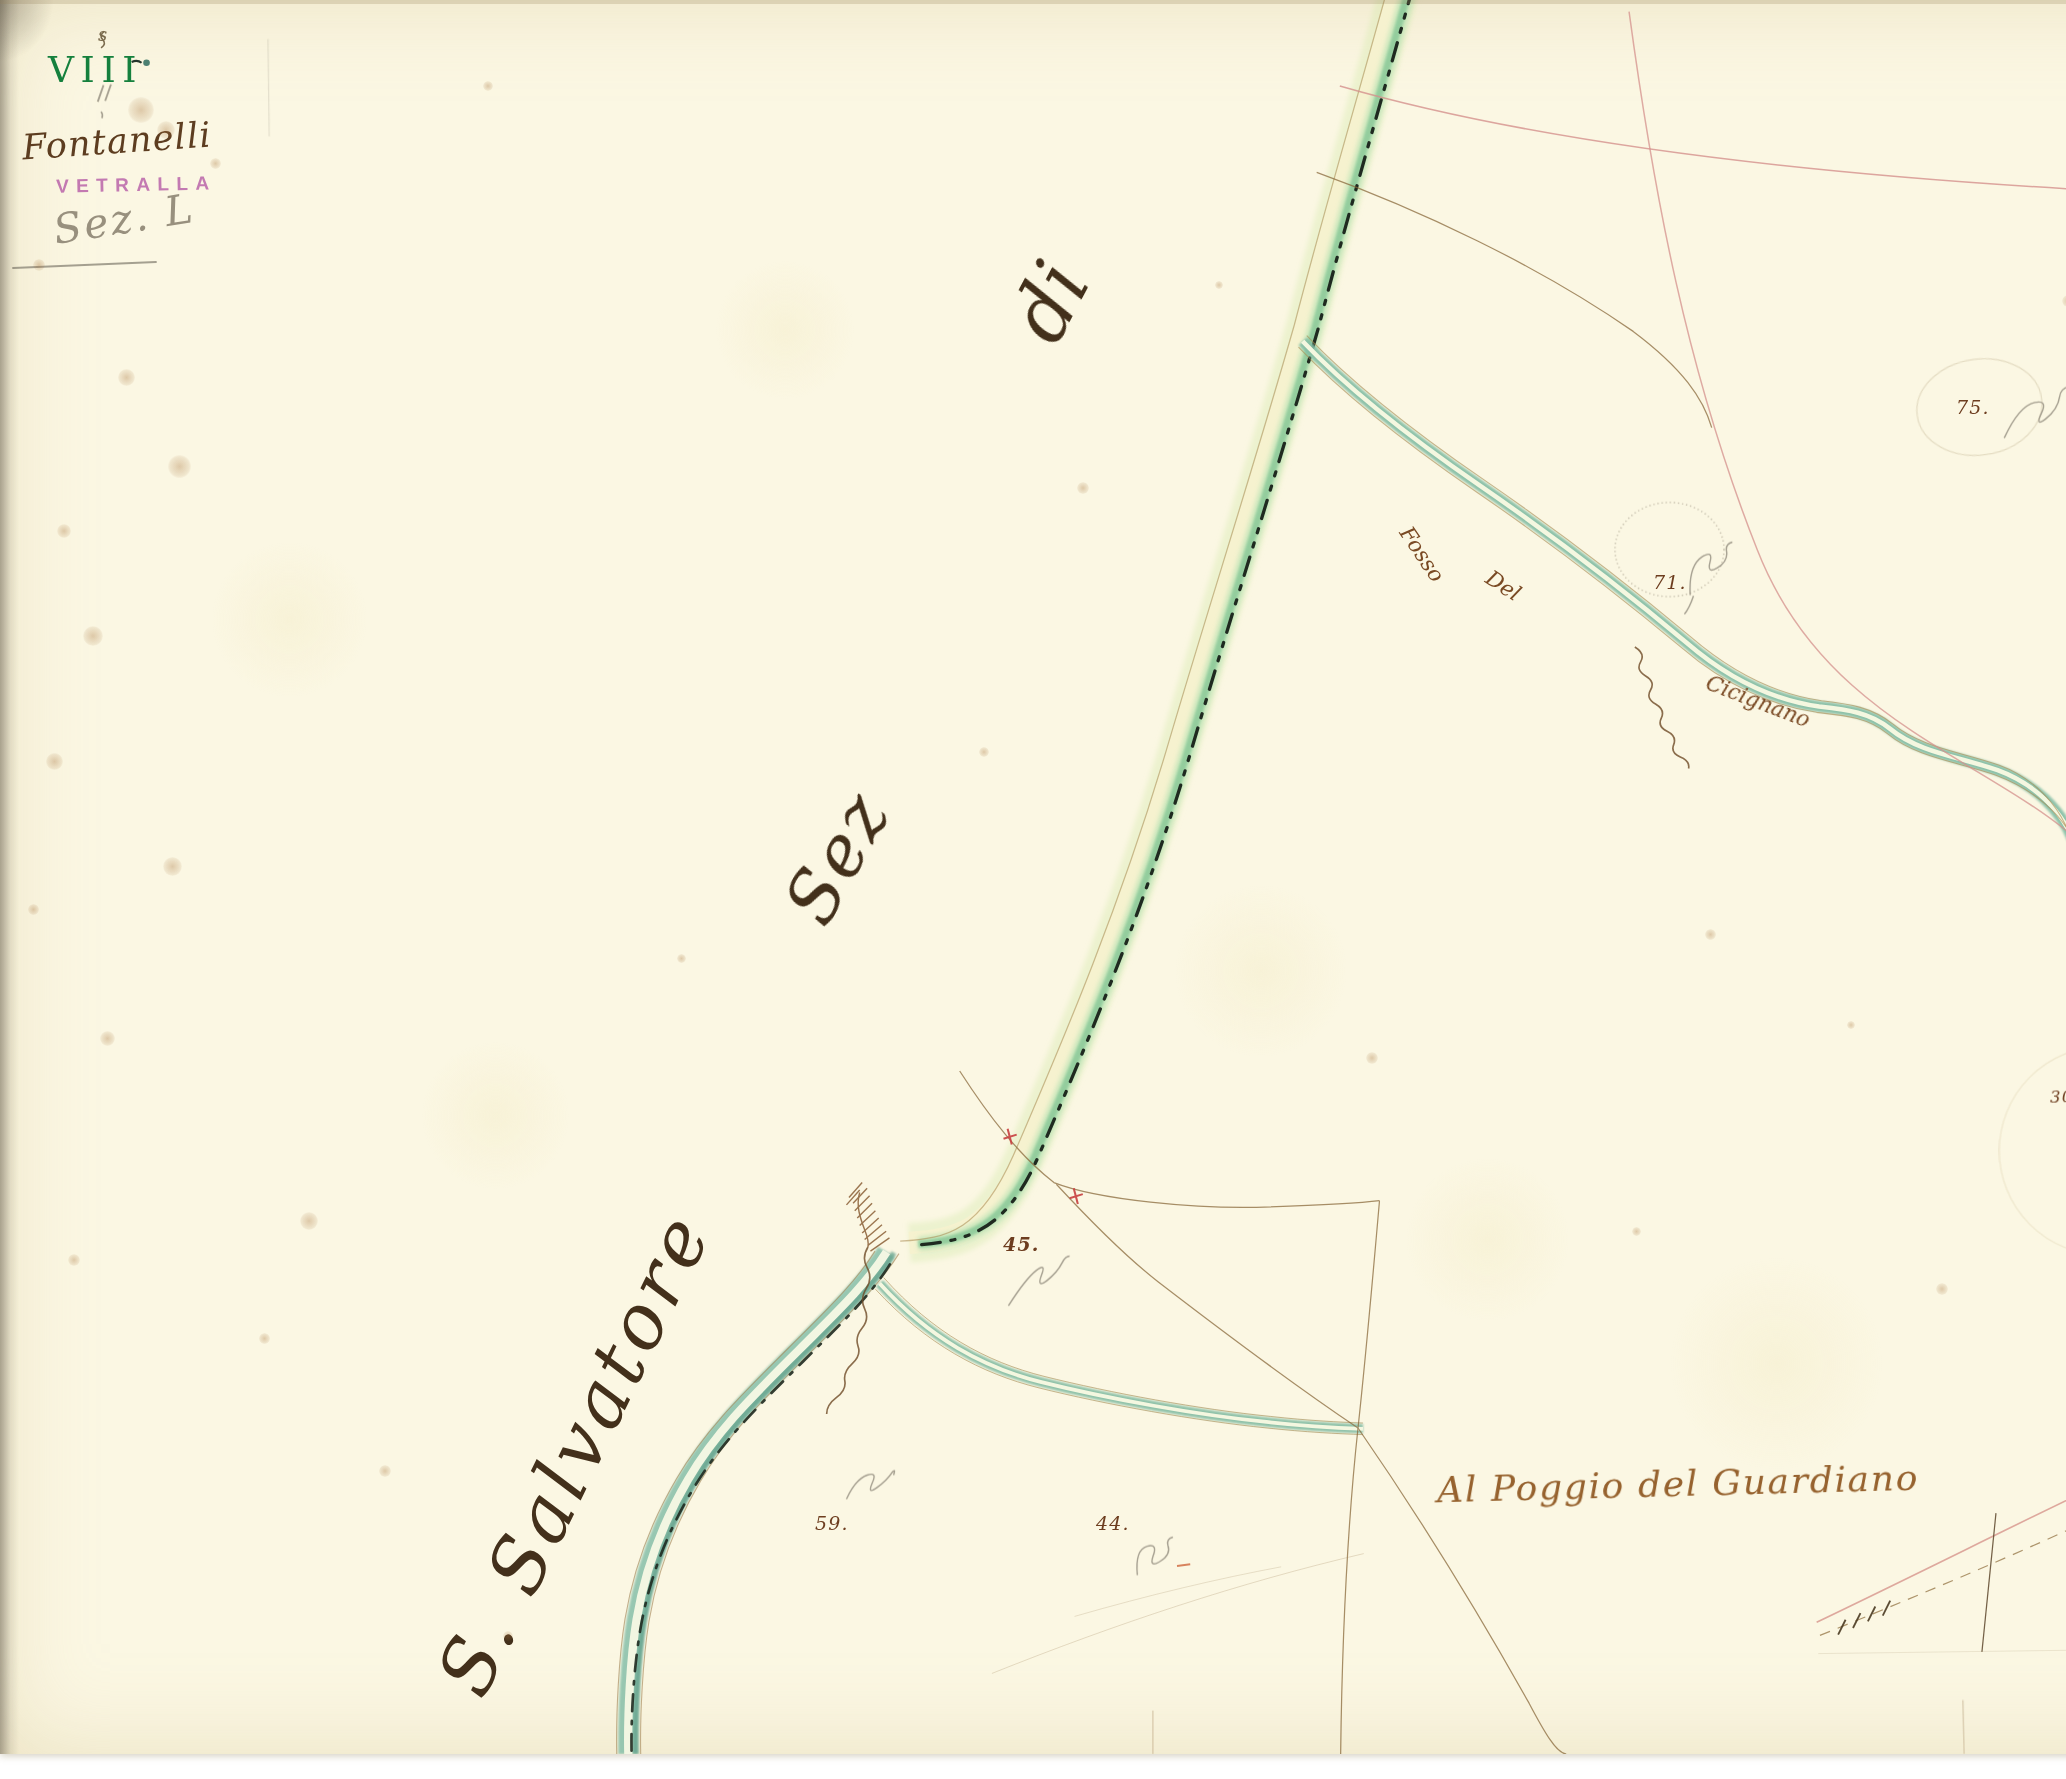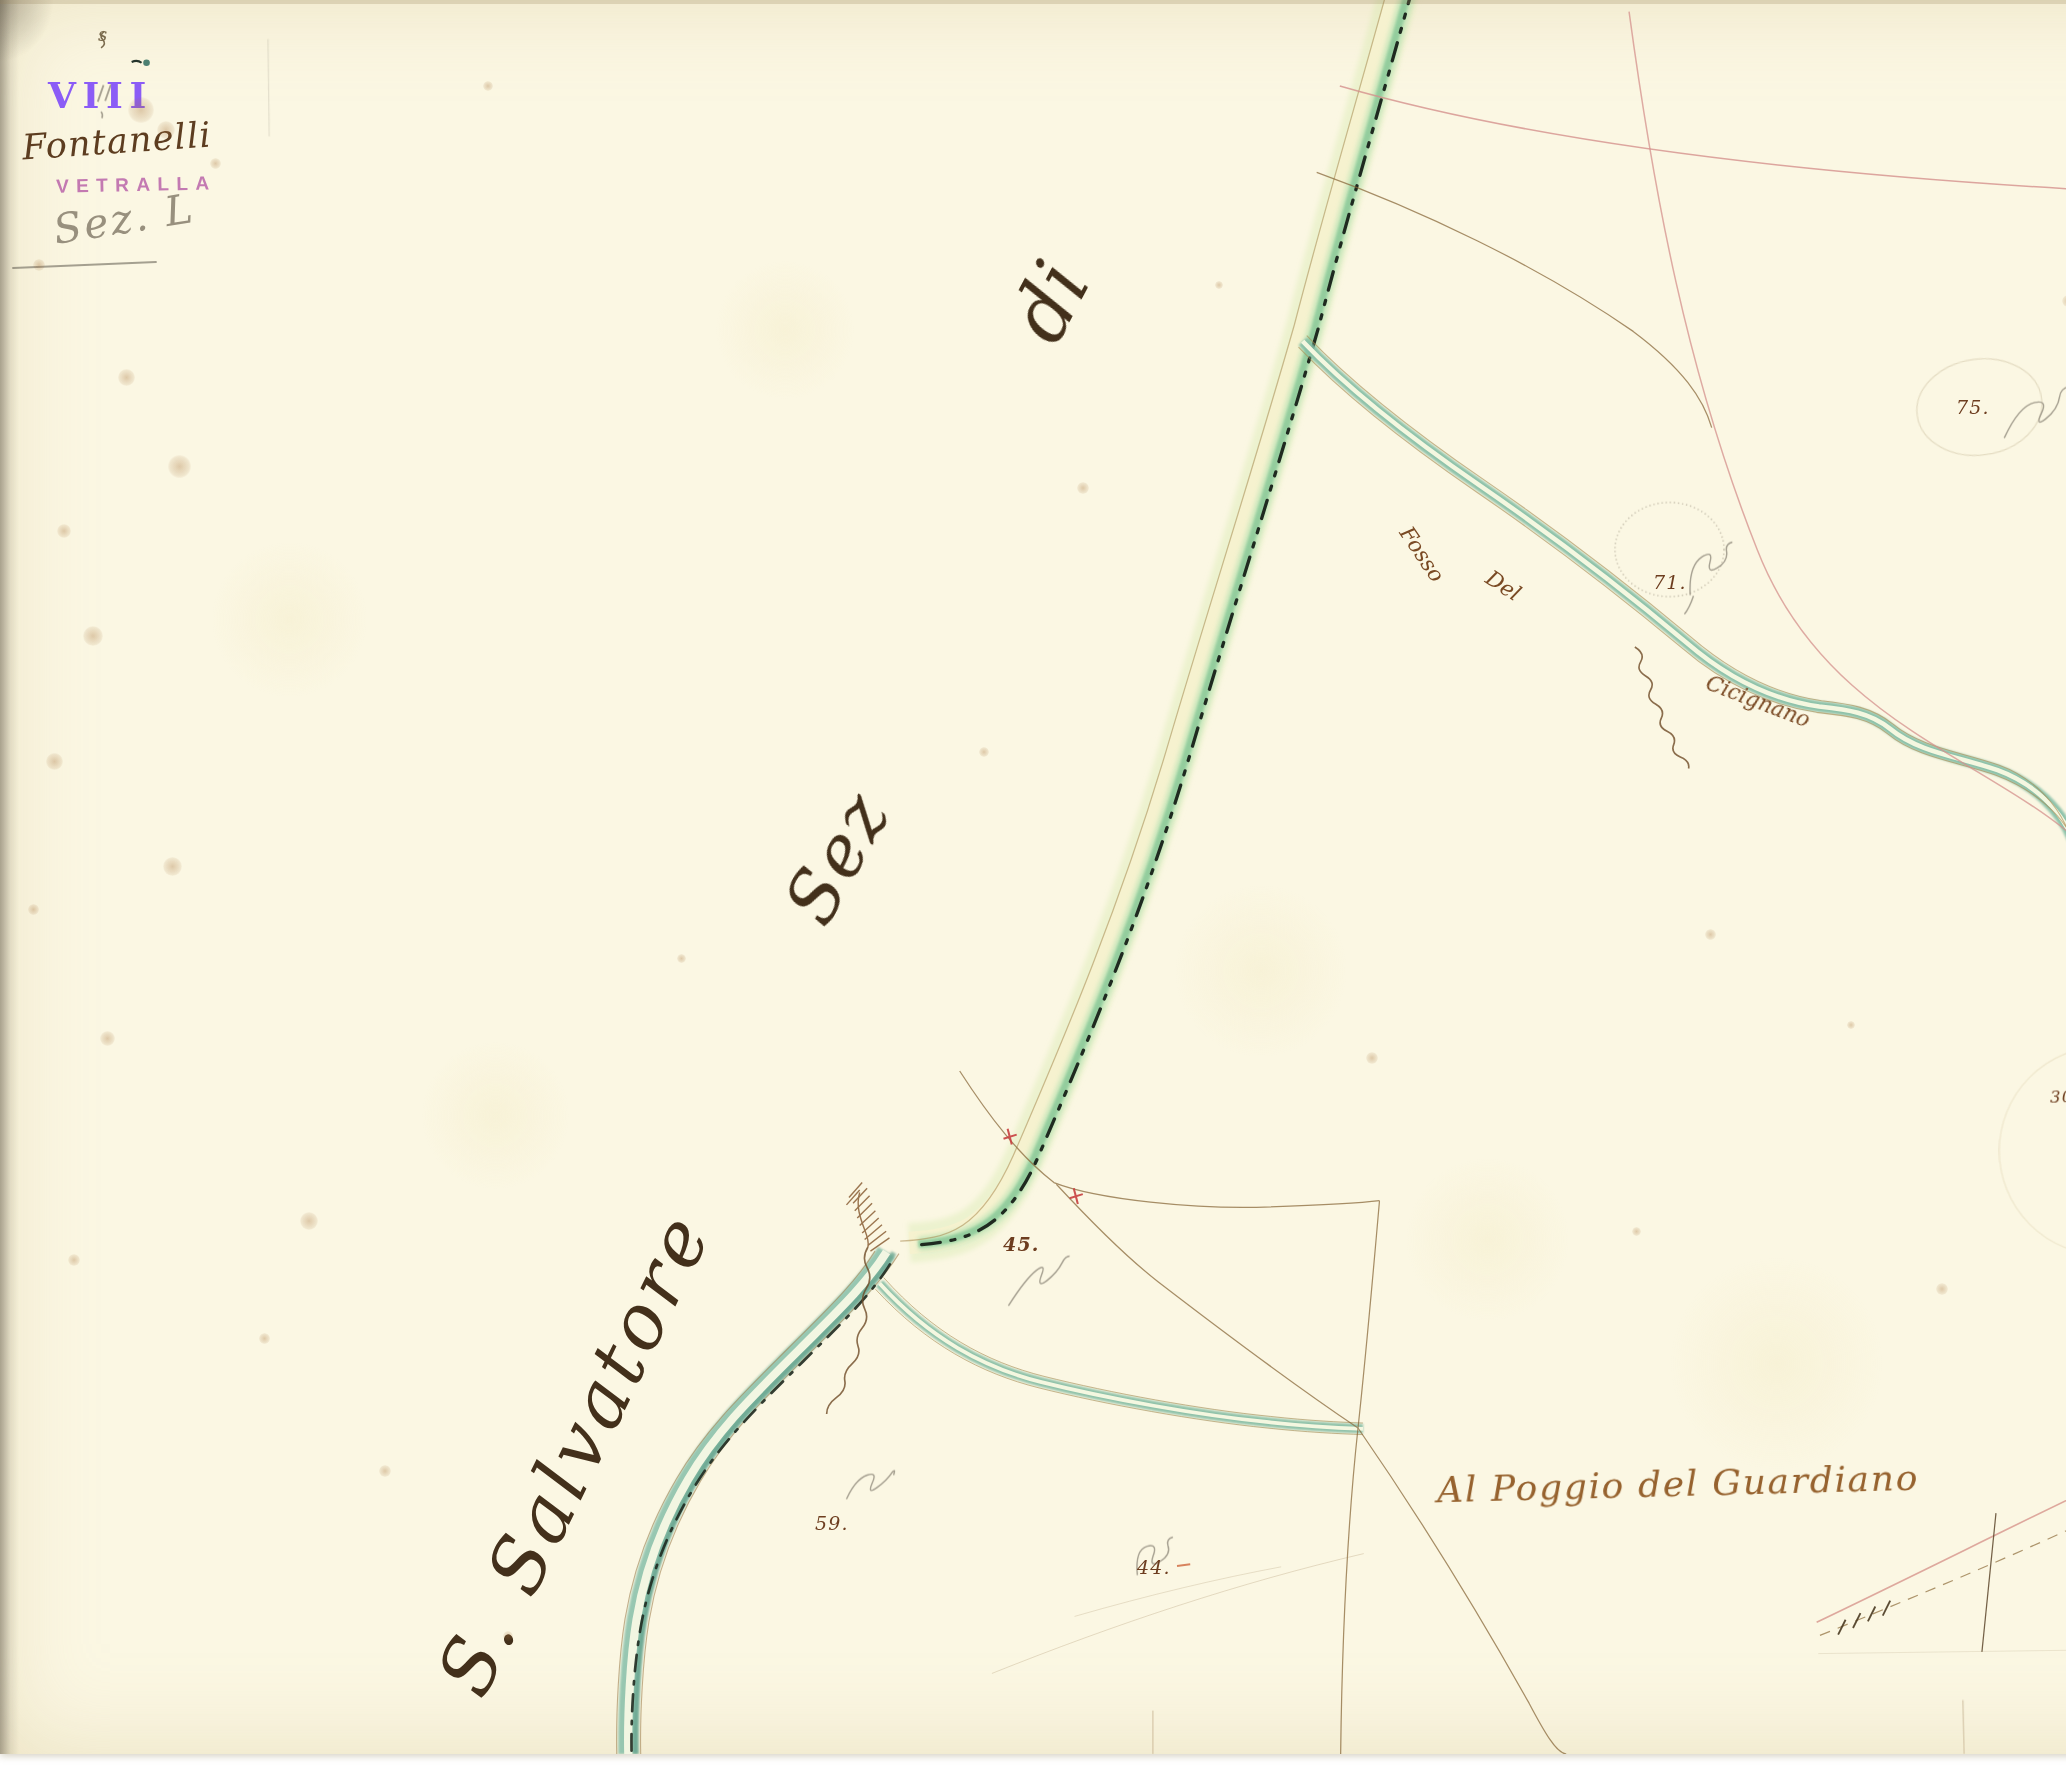--- a/index.html
+++ b/index.html
@@ -8,21 +8,21 @@
   .paper{position:absolute;left:0;top:0;width:2252px;height:1754px;background:#fbf7e3;
          box-shadow:inset 0 0 91px rgba(205,185,130,.35), 0 3.3px 7.4px rgba(160,150,120,.45);}
   .scan-left{position:absolute;left:0;top:0;width:19px;height:1754px;
          background:linear-gradient(90deg, rgba(96,88,74,.5), rgba(96,88,74,.12) 55%, transparent);}
   .scan-topleft{position:absolute;left:0;top:0;width:54px;height:62px;
          background:radial-gradient(ellipse at 0 0, rgba(80,74,62,.4), transparent 70%);}
   .scan-top{position:absolute;left:0;top:0;width:100%;height:4.1px;background:rgba(150,130,90,.25);}
   .map-svg{position:absolute;left:0;top:0;}
   .label{position:absolute;white-space:nowrap;}
   .hand{font-style:italic;}
-  .plate{font-weight:bold;letter-spacing:6.6px;color:#8b5cf6;font-size:36px;margin-top:25px;}
+  .plate{font-weight:normal;letter-spacing:6.6px;color:#15803d;font-size:36px;}
   .corner-s{color:#7a6a4c;font-size:18px;font-style:italic;}
   .fontanelli{font-size:35px;color:#5d3d20;transform:rotate(-4deg);letter-spacing:1.2px;}
   .stamp{font-family:"Liberation Sans", sans-serif;font-weight:bold;font-size:19px;
          letter-spacing:7.4px;color:rgba(181,90,165,.8);transform:rotate(-1.2deg);}
   .pencil-note{font-size:41px;color:#98907e;transform:rotate(-9deg);letter-spacing:2.5px;}
   .pencil-underline{position:absolute;left:11.6px;top:264px;width:145px;height:2.1px;
          background:#8f897b;transform:rotate(-2.4deg);opacity:.8;border-radius:1.2px;}
   .big-river{font-size:76px;color:#43301b;letter-spacing:5px;transform-origin:0 50%;transform:rotate(-64deg);}
   .big-mid{font-size:71px;color:#43301b;letter-spacing:3.3px;transform-origin:0 50%;transform:rotate(-61deg);}
   .big-top{font-size:79px;color:#43301b;transform-origin:0 50%;transform:rotate(-62deg);}
@@ -177,21 +177,21 @@
     <div class="label hand stream-word" style="left:1488px;top:563px;transform:rotate(33deg);">Del</div>
     <div class="label hand stream-word" style="left:1707px;top:669px;transform:rotate(21deg);">Cicignano</div>
 
     <div class="label hand locality" style="left:1437px;top:1463px;">Al Poggio del Guardiano</div>
 
     <div class="label hand parcel" style="left:1956px;top:396px;">75.</div>
     <div class="label hand parcel" style="left:1653px;top:537px;margin-top:34px;">71.</div>
     <div class="label hand parcel" style="left:2050px;top:1086px;font-size:16.5px;transform:rotate(-2deg);">30 Subº 2.</div>
     <div class="label hand parcel" style="left:1003px;top:1233px;font-weight:bold;">45.</div>
     <div class="label hand parcel" style="left:815px;top:1512px;">59.</div>
-    <div class="label hand parcel" style="left:1096px;top:1556px;margin-left:41px;">44.</div>
+    <div class="label hand parcel" style="left:1096px;top:1512px;">44.</div>
 
     <div class="scan-left"></div>
     <div class="scan-topleft"></div>
     <div class="scan-top"></div>
   <div class="fox" style="left: 128px; top: 97px; width: 26px; height: 26px; background: radial-gradient(circle, rgba(165, 112, 55, 0.34), rgba(165, 112, 55, 0.12) 60%, transparent 75%);"></div>
       <div class="fox" style="left: 157px; top: 121px; width: 18px; height: 18px; background: radial-gradient(circle, rgba(165, 112, 55, 0.34), rgba(165, 112, 55, 0.12) 60%, transparent 75%);"></div>
       <div class="fox" style="left: 118px; top: 369px; width: 16.5px; height: 16.5px; background: radial-gradient(circle, rgba(165, 112, 55, 0.34), rgba(165, 112, 55, 0.12) 60%, transparent 75%);"></div>
       <div class="fox" style="left: 168px; top: 455px; width: 23px; height: 23px; background: radial-gradient(circle, rgba(165, 112, 55, 0.34), rgba(165, 112, 55, 0.12) 60%, transparent 75%);"></div>
       <div class="fox" style="left: 57px; top: 524px; width: 14px; height: 14px; background: radial-gradient(circle, rgba(165, 112, 55, 0.34), rgba(165, 112, 55, 0.12) 60%, transparent 75%);"></div>
       <div class="fox" style="left: 83px; top: 626px; width: 20px; height: 20px; background: radial-gradient(circle, rgba(165, 112, 55, 0.34), rgba(165, 112, 55, 0.12) 60%, transparent 75%);"></div>

